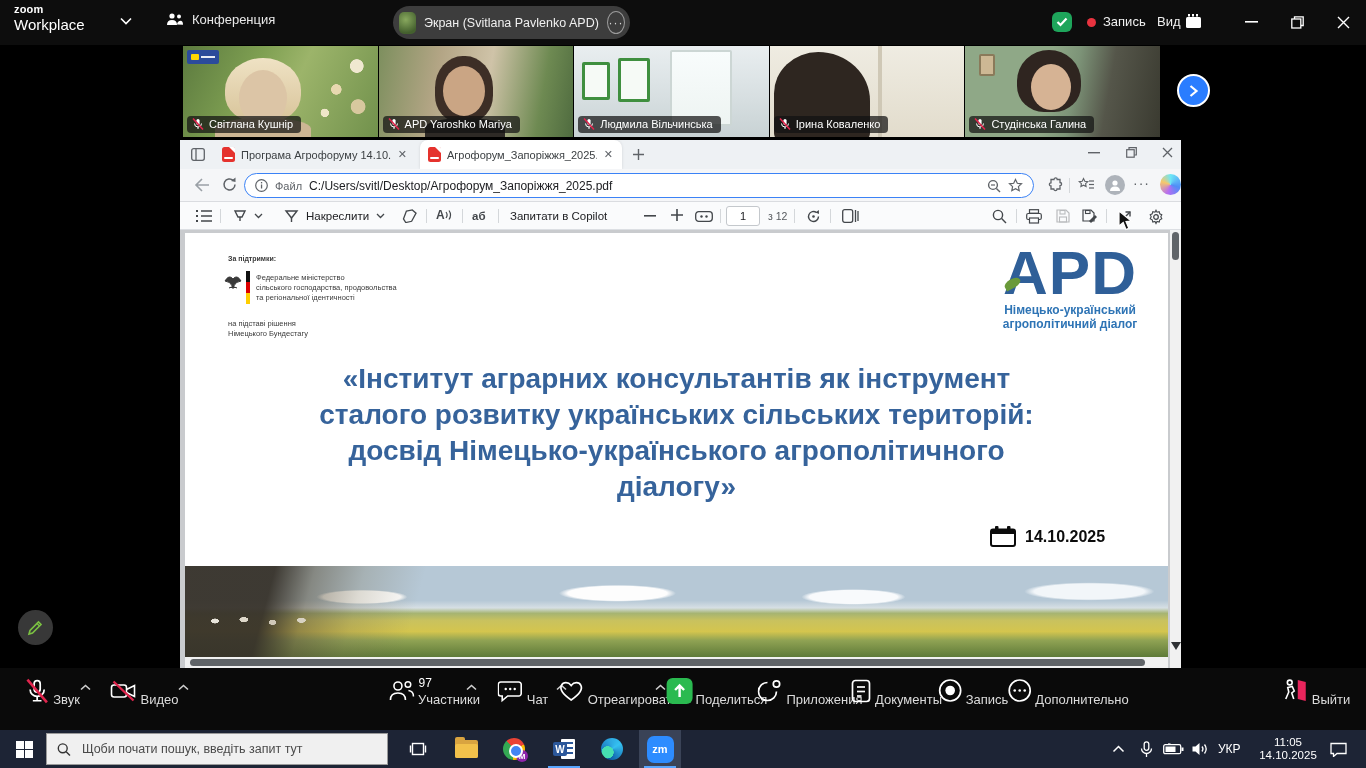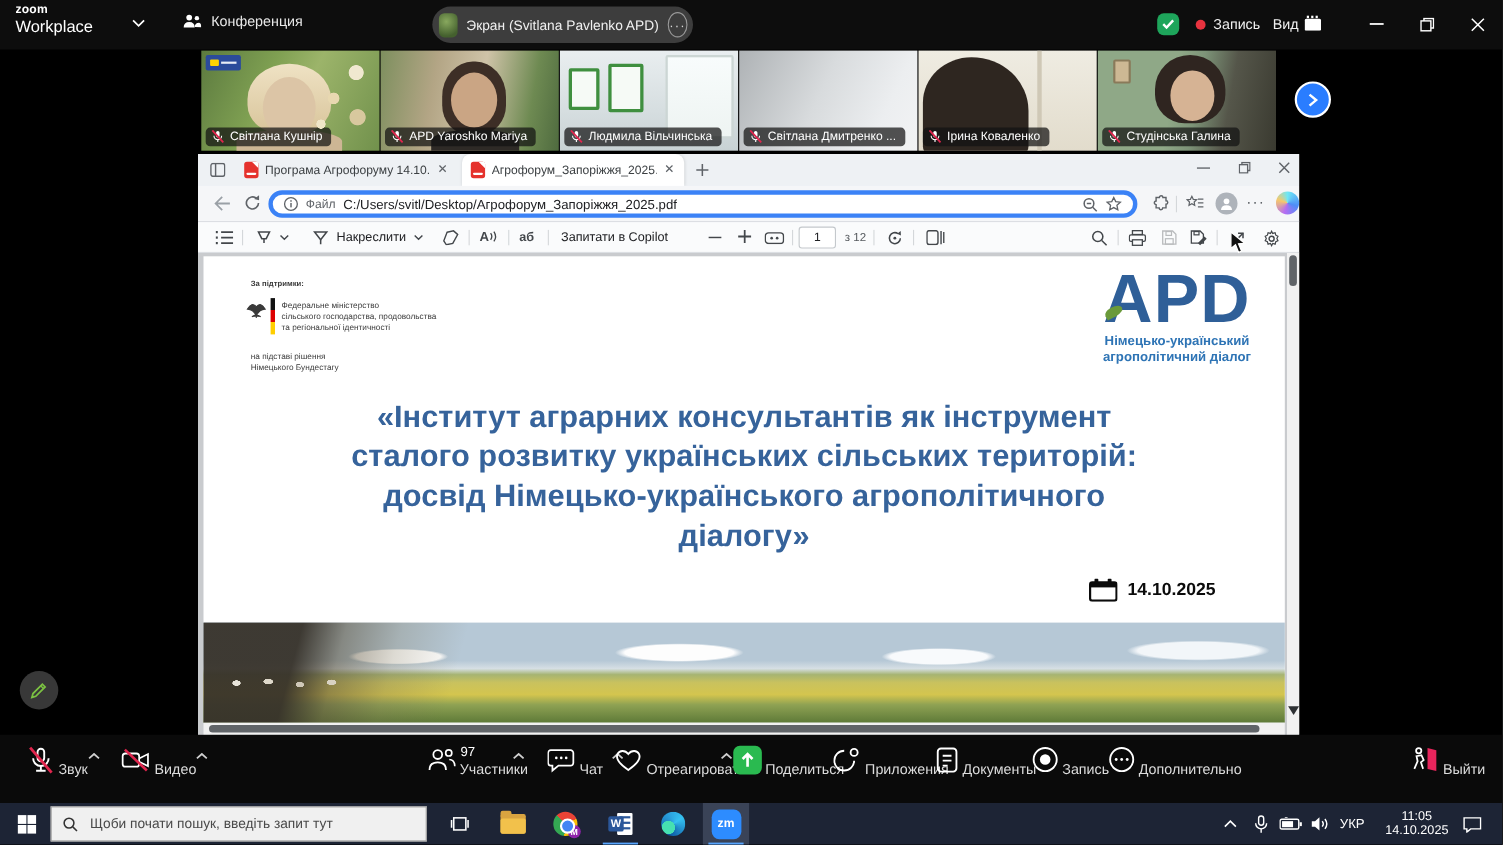--- a/index.html
+++ b/index.html
@@ -74,21 +74,21 @@
   .browser{position:absolute;left:180px;top:140px;width:1001px;height:528px;background:#eef1f4;}
   .tabbar{position:absolute;left:0;top:0;width:100%;height:29px;background:#eef1f4;}
   .tab{position:absolute;top:0;height:29px;width:202px;display:flex;align-items:center;gap:6px;padding:0 8px;}
   .tab .ttl{font-size:11px;color:#3c4043;white-space:nowrap;overflow:hidden;flex:1;}
   .tab.active{background:#fff;border-radius:8px 8px 0 0;box-shadow:0 0 3px rgba(0,0,0,.12);}
   .tabx{color:#5f6368;font-size:11px;line-height:1;padding:1px;}
   .pdfico{width:13px;height:15px;background:#e5322d;border-radius:2.5px;position:relative;flex:none;}
   .pdfico::before{content:'';position:absolute;right:0;top:0;border:3px solid #fff;border-left-color:transparent;border-bottom-color:transparent;border-radius:0 2.5px 0 0;}
   .pdfico::after{content:'';position:absolute;left:2px;bottom:3px;width:9px;height:2px;background:#fff;border-radius:1px;}
   .addrbar{position:absolute;left:0;top:29px;width:100%;height:33px;background:#f5f6f8;border-bottom:1px solid #dadce0;}
-  .afield{position:absolute;left:64px;top:4px;width:790px;height:25px;background:#fff;border:4px solid #3b82f6;border-radius:13px;
+  .afield{position:absolute;left:64px;top:4px;width:790px;height:25px;background:#fff;border:1px solid #3b82f6;border-radius:13px;
           display:flex;align-items:center;padding:0 10px;gap:7px;font-size:12px;color:#202124;}
   .afield .scheme{font-size:11px;color:#5f6368;}
   .afield .url{flex:1;white-space:nowrap;overflow:hidden;}
   .aico{position:absolute;top:8px;color:#5f6368;}
   .pdfbar{position:absolute;left:0;top:62px;width:100%;height:28px;background:#fafbfc;border-bottom:1px solid #dcdfe3;color:#43474b;}
   .pdfbar .txt{position:absolute;top:8px;font-size:11.5px;color:#202124;white-space:nowrap;}
   .pico{position:absolute;top:7px;color:#43474b;}
   .vdiv{position:absolute;top:7px;width:1px;height:14px;background:#d4d7da;}
   .pagebox{position:absolute;left:546px;top:4px;width:34px;height:20px;border:1px solid #c4c8cc;border-radius:3px;background:#fff;
            font-size:11px;text-align:center;color:#202124;font-family:inherit;}
@@ -276,31 +276,20 @@
       <div class="nametag">
         <svg width="12" height="12" viewBox="0 0 12 12">
             <rect x="4.4" y="1" width="3.2" height="6" rx="1.6" fill="#fff"></rect>
             <path d="M2.5 5.5a3.5 3.5 0 0 0 7 0" fill="none" stroke="#fff" stroke-width="1"></path>
             <line x1="6" y1="9" x2="6" y2="11" stroke="#fff" stroke-width="1"></line>
             <line x1="1" y1="0.5" x2="11" y2="11.5" stroke="#e0254d" stroke-width="1.6"></line>
           </svg>
         <span>Людмила Вільчинська</span>
       </div>
     </div>
-    <div class="tile t4">
-      <div class="nametag">
-        <svg width="12" height="12" viewBox="0 0 12 12">
-            <rect x="4.4" y="1" width="3.2" height="6" rx="1.6" fill="#fff"></rect>
-            <path d="M2.5 5.5a3.5 3.5 0 0 0 7 0" fill="none" stroke="#fff" stroke-width="1"></path>
-            <line x1="6" y1="9" x2="6" y2="11" stroke="#fff" stroke-width="1"></line>
-            <line x1="1" y1="0.5" x2="11" y2="11.5" stroke="#e0254d" stroke-width="1.6"></line>
-          </svg>
-        <span>Світлана Дмитренко ...</span>
-      </div>
-    </div>
     <div class="tile t5">
       <i class="pane" style="border-radius:0"></i>
         <i class="sil"></i>
       <div class="nametag">
         <svg width="12" height="12" viewBox="0 0 12 12">
             <rect x="4.4" y="1" width="3.2" height="6" rx="1.6" fill="#fff"></rect>
             <path d="M2.5 5.5a3.5 3.5 0 0 0 7 0" fill="none" stroke="#fff" stroke-width="1"></path>
             <line x1="6" y1="9" x2="6" y2="11" stroke="#fff" stroke-width="1"></line>
             <line x1="1" y1="0.5" x2="11" y2="11.5" stroke="#e0254d" stroke-width="1.6"></line>
           </svg>

